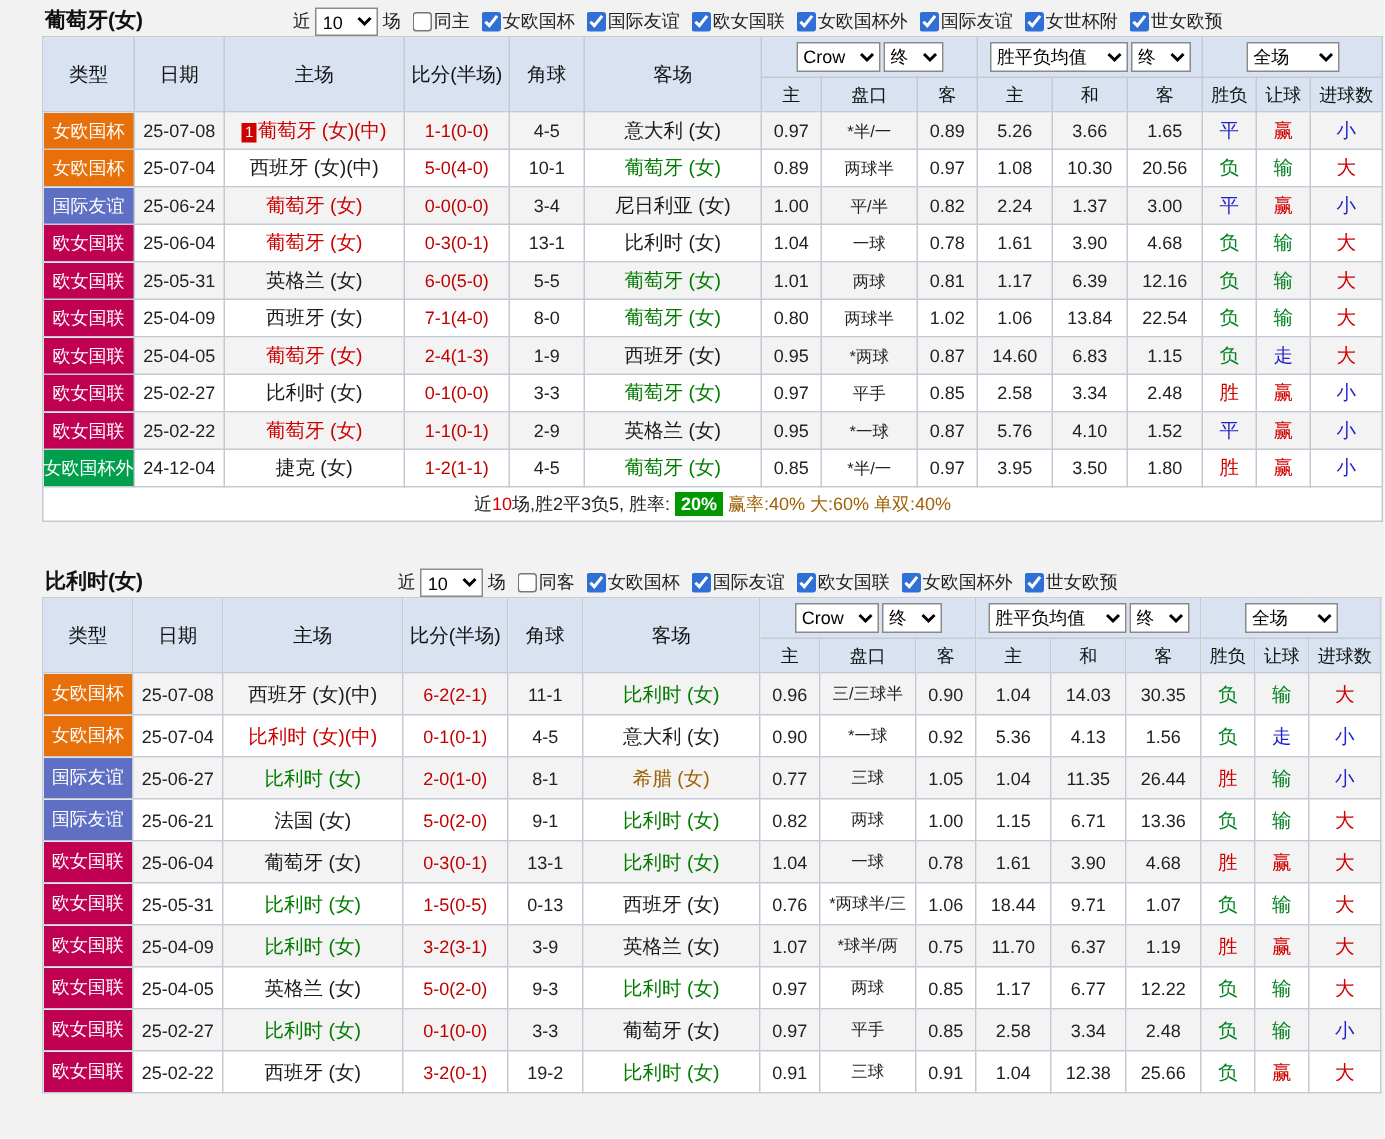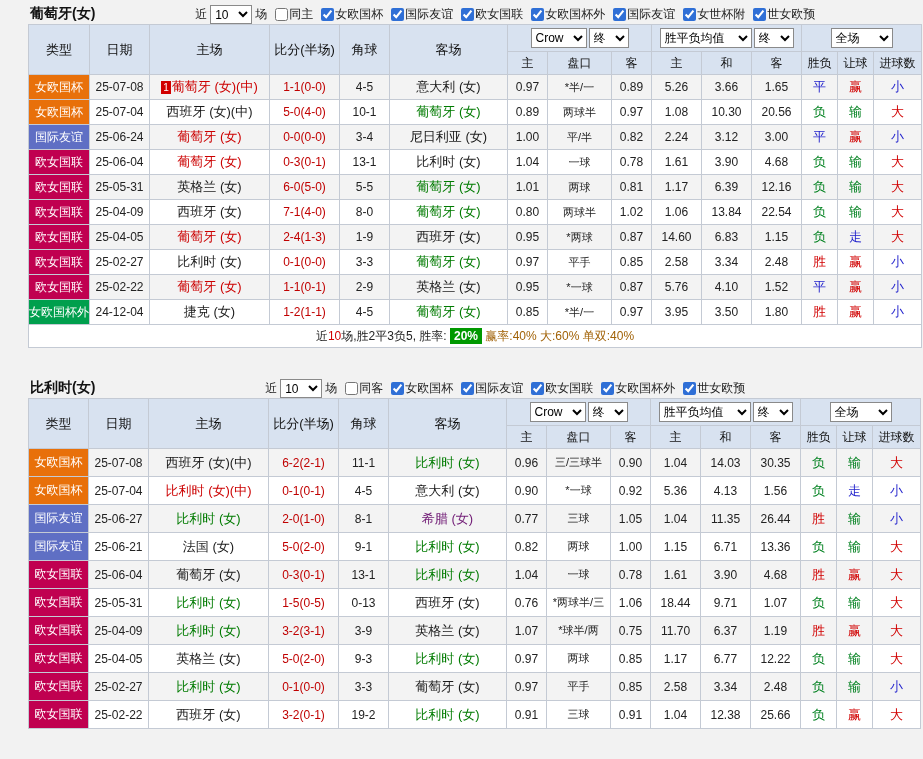--- a/index.html
+++ b/index.html
@@ -173,21 +173,21 @@
               <td class="type" style="background:#5F6FC4">国际友谊</td>
               <td class="date">25-06-24</td>
               <td class="team" style="color:#CC0000">葡萄牙 (女)</td>
               <td class="score">0-0(0-0)</td>
               <td class="corner">3-4</td>
               <td class="team" style="color:#1A1A1A">尼日利亚 (女)</td>
               <td class="num">1.00</td>
               <td class="hcap">平/半</td>
               <td class="num">0.82</td>
               <td class="num">2.24</td>
-              <td class="num">3.12</td>
+              <td class="num">1.37</td>
               <td class="num">3.00</td>
               <td class="res" style="color:#1F1FCC">平</td>
               <td class="res" style="color:#D10000">赢</td>
               <td class="res" style="color:#1F1FCC">小</td>
             </tr>
             <tr>
               <td class="type" style="background:#C00050">欧女国联</td>
               <td class="date">25-06-04</td>
               <td class="team" style="color:#CC0000">葡萄牙 (女)</td>
               <td class="score">0-3(0-1)</td>
@@ -423,21 +423,21 @@
               <td class="res" style="color:#00811F">负</td>
               <td class="res" style="color:#1F1FCC">走</td>
               <td class="res" style="color:#1F1FCC">小</td>
             </tr>
             <tr>
               <td class="type" style="background:#5F6FC4">国际友谊</td>
               <td class="date">25-06-27</td>
               <td class="team" style="color:#007B00">比利时 (女)</td>
               <td class="score">2-0(1-0)</td>
               <td class="corner">8-1</td>
-              <td class="team" style="color:#701a75">希腊 (女)</td>
+              <td class="team" style="color:#a16207">希腊 (女)</td>
               <td class="num">0.77</td>
               <td class="hcap">三球</td>
               <td class="num">1.05</td>
               <td class="num">1.04</td>
               <td class="num">11.35</td>
               <td class="num">26.44</td>
               <td class="res" style="color:#D10000">胜</td>
               <td class="res" style="color:#00811F">输</td>
               <td class="res" style="color:#1F1FCC">小</td>
             </tr>

